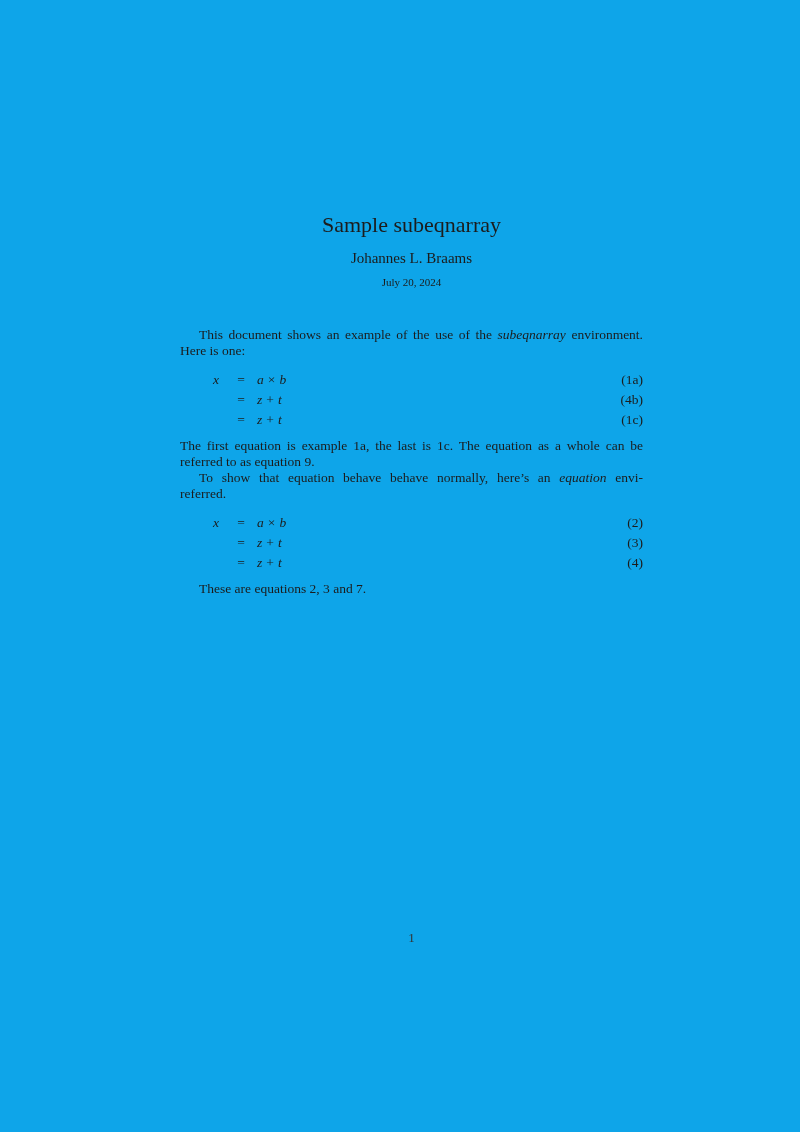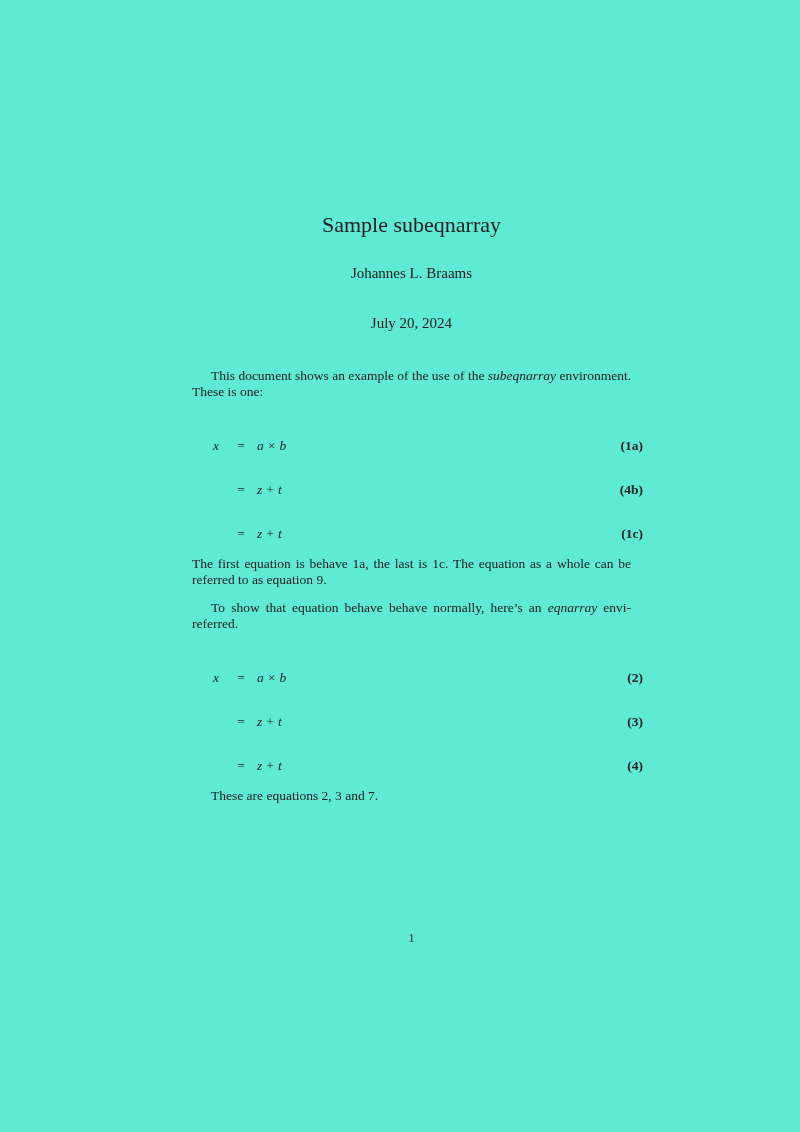--- a/index.html
+++ b/index.html
@@ -4,21 +4,21 @@
 <style>
   html, body {
     margin: 0;
     padding: 0;
     background: #ffffff;
   }
   .page {
     position: relative;
     width: 800px;
     height: 1132px;
-    background: #5eead4;
+    background: #0ea5e9;
     color: #1c1c1c;
     font-family: "Liberation Serif", "DejaVu Serif", serif;
     overflow: hidden;
   }
   .textcol {
     width: 463px;
     margin-left: 180px;
   }
   
   .titleblock {
@@ -27,34 +27,34 @@
   }
   .doc-title {
     font-size: 22px;
     line-height: 26px;
     font-weight: normal;
     margin: 0;
   }
   .doc-author {
     font-size: 15px;
     line-height: 18px;
-    margin-top: 26px;
+    margin-top: 11px;
   }
   .doc-date {
-    font-size: 15px;
+    font-size: 11px;
     line-height: 18px;
-    margin-top: 32px;
+    margin-top: 6px;
   }
   
   .body-text {
     margin-top: 36px;
     font-size: 13.5px;
     line-height: 16px;
   }
-  .para { margin: 12px; }
+  .para { margin: 0; }
   .tline {
     text-align: justify;
     text-align-last: justify;
   }
   .tline-last {
     text-align: left;
     text-align-last: left;
   }
   .indent { text-indent: 19px; }
   .it { font-style: italic; }
@@ -76,28 +76,26 @@
   }
   .eq-rel {
     display: inline-block;
     width: 12px;
     margin-left: 10px;
     text-align: center;
   }
   .eq-rhs {
     margin-left: 10px;
     white-space: nowrap;
-    margin-top: 24px;
   }
   .mi { font-style: italic; }
   .op { padding: 0 4px; }
   .eq-num {
     margin-left: auto;
     font-style: normal;
-    font-weight: bold;
   }
   
   .page-number {
     position: absolute;
     top: 930px;
     left: 180px;
     width: 463px;
     text-align: center;
     font-size: 13px;
     color: #333333;
@@ -111,21 +109,21 @@
   <div class="textcol titleblock">
     <div class="doc-title">Sample subeqnarray</div>
     <div class="doc-author">Johannes L. Braams</div>
     <div class="doc-date">July 20, 2024</div>
   </div>
 
   <div class="textcol body-text">
 
     <div class="para">
       <div class="tline indent"><span>This document shows an example of the use of the </span><span class="it">subeqnarray</span><span> environment.</span></div>
-      <div class="tline-last">These is one:</div>
+      <div class="tline-last">Here is one:</div>
     </div>
 
     <div class="eqgroup">
       <div class="eqrow">
         <span class="eq-lhs">x</span>
         <span class="eq-rel">=</span>
         <span class="eq-rhs"><span class="mi">a</span><span class="op">×</span><span class="mi">b</span></span>
         <span class="eq-num">(1a)</span>
       </div>
       <div class="eqrow">
@@ -136,26 +134,26 @@
       </div>
       <div class="eqrow">
         <span class="eq-lhs"></span>
         <span class="eq-rel">=</span>
         <span class="eq-rhs"><span class="mi">z</span><span class="op">+</span><span class="mi">t</span></span>
         <span class="eq-num">(1c)</span>
       </div>
     </div>
 
     <div class="para">
-      <div class="tline">The first equation is behave 1a, the last is 1c. The equation as a whole can be</div>
+      <div class="tline">The first equation is example 1a, the last is 1c. The equation as a whole can be</div>
       <div class="tline-last">referred to as equation 9.</div>
     </div>
 
     <div class="para">
-      <div class="tline indent"><span>To show that equation behave behave normally, here’s an </span><span class="it">eqnarray</span><span> envi-</span></div>
+      <div class="tline indent"><span>To show that equation behave behave normally, here’s an </span><span class="it">equation</span><span> envi-</span></div>
       <div class="tline-last">referred.</div>
     </div>
 
     <div class="eqgroup">
       <div class="eqrow">
         <span class="eq-lhs">x</span>
         <span class="eq-rel">=</span>
         <span class="eq-rhs"><span class="mi">a</span><span class="op">×</span><span class="mi">b</span></span>
         <span class="eq-num">(2)</span>
       </div>

